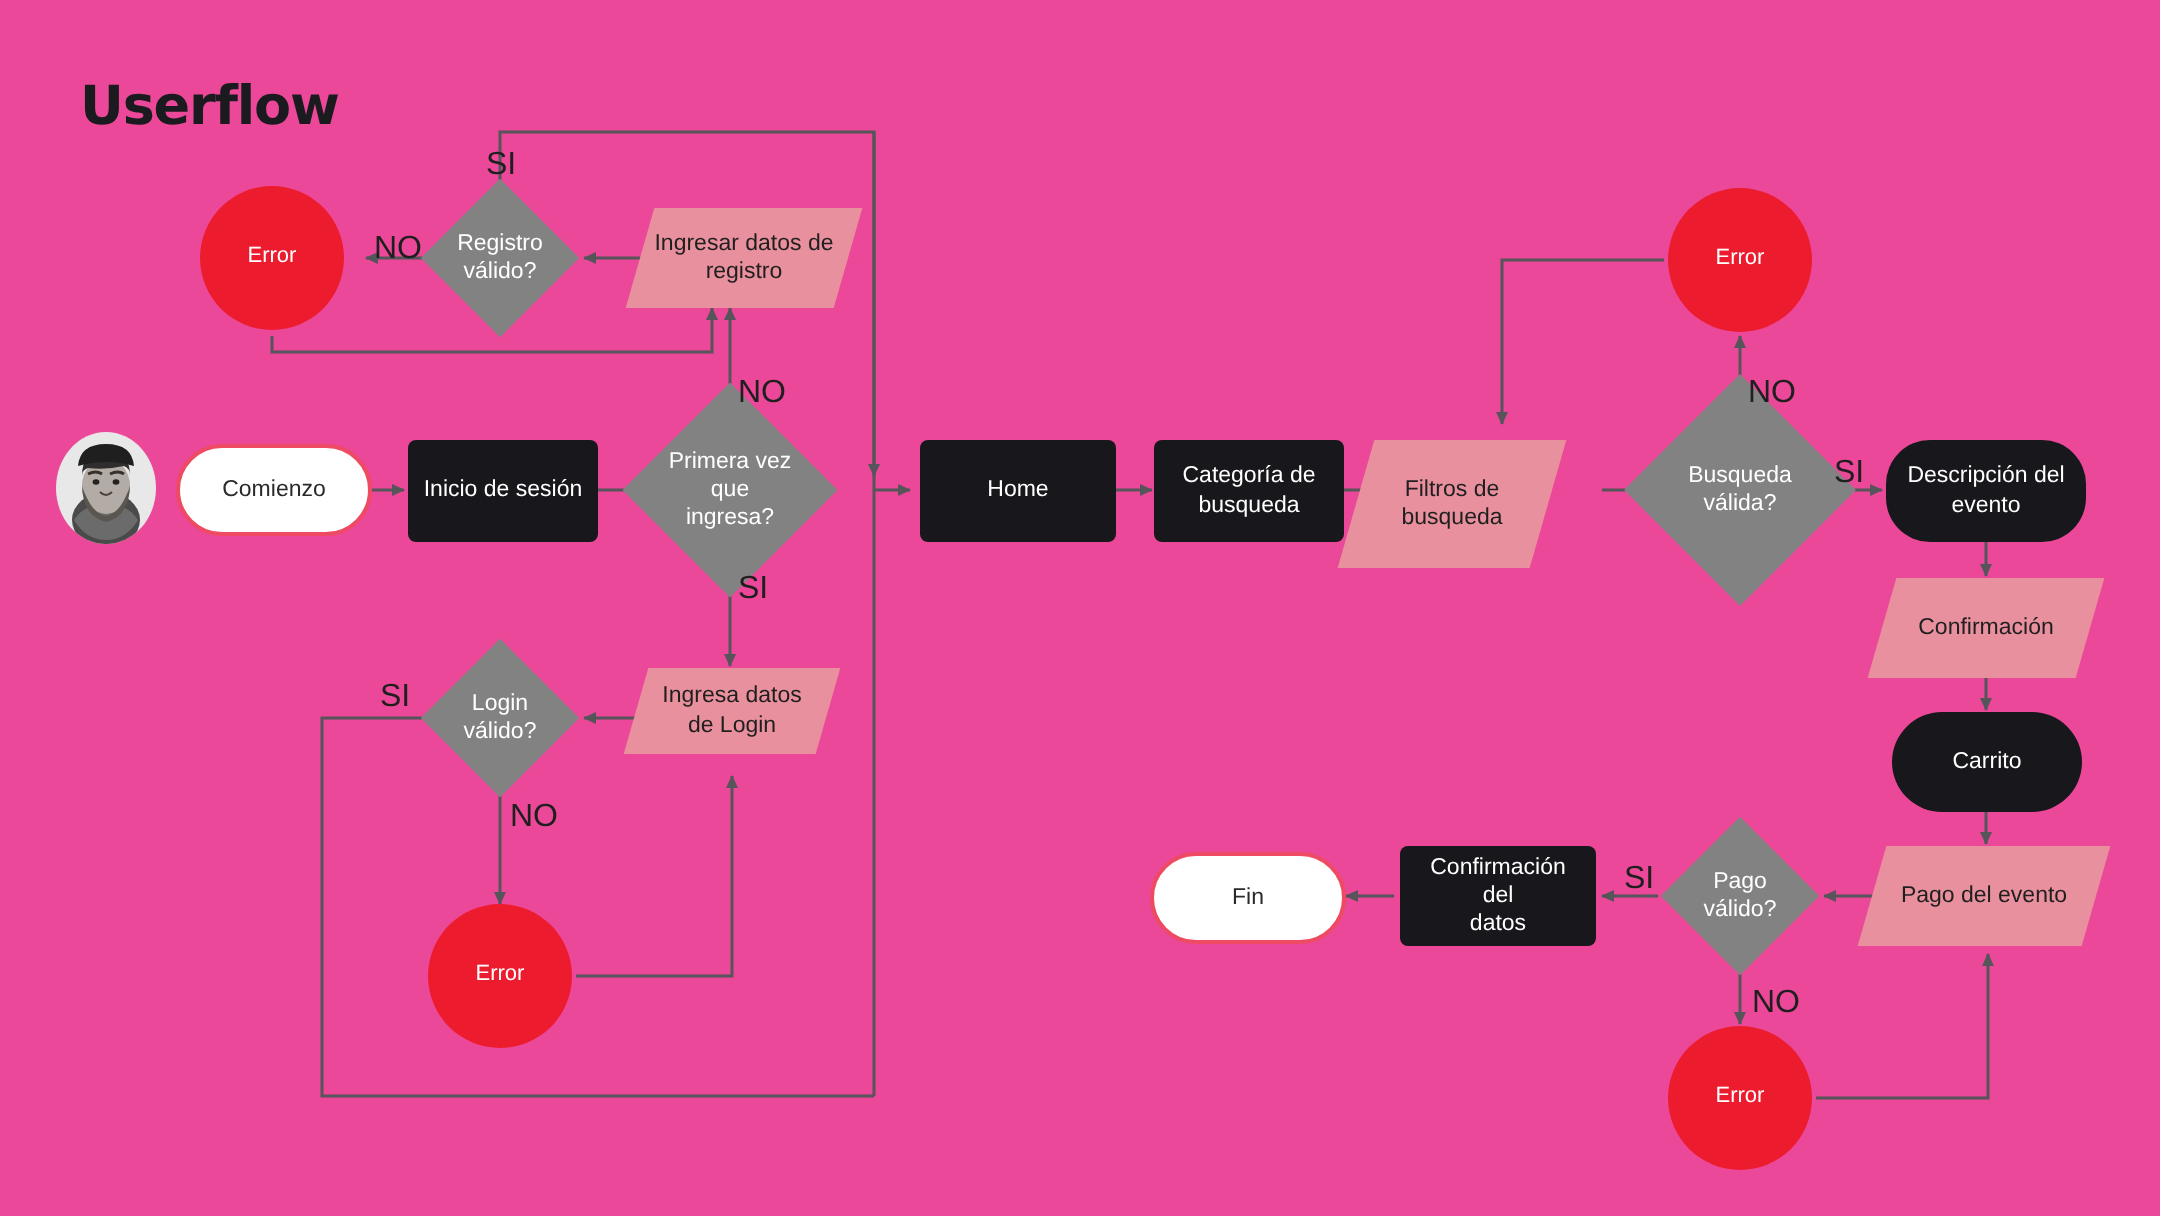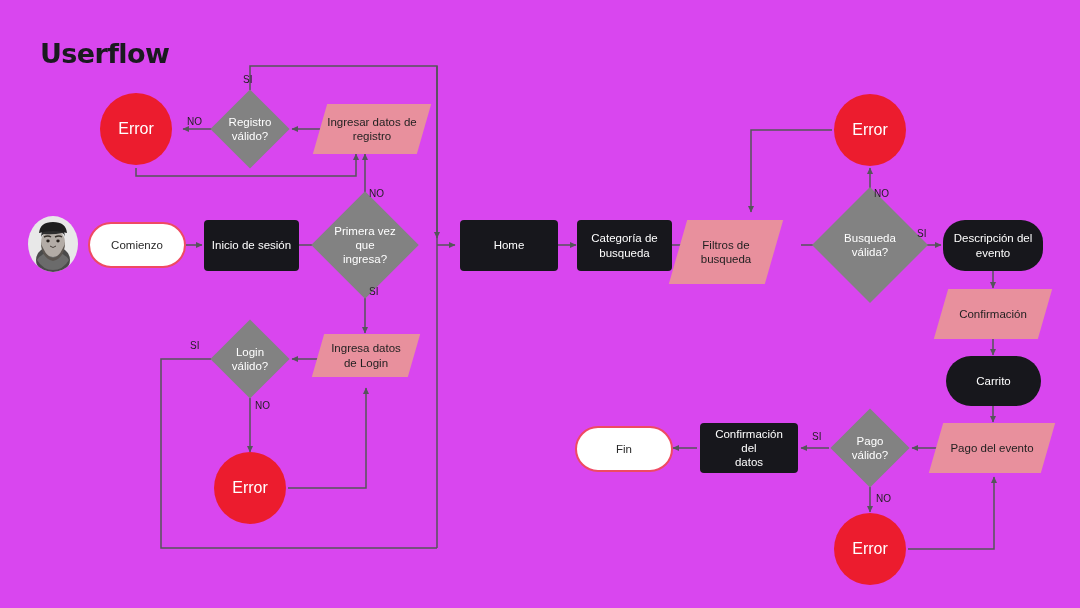--- a/index.html
+++ b/index.html
@@ -8,21 +8,21 @@
     padding: 0;
     background: #e8e8e8;
   }
   body {
     font-family: "Liberation Sans", sans-serif;
   }
   #canvas {
     position: relative;
     width: 1080px;
     height: 608px;
-    background: #d946ef;
+    background: #ec4899;
     overflow: hidden;
   }
   #edges {
     position: absolute;
     left: 0;
     top: 0;
     width: 1080px;
     height: 608px;
     pointer-events: none;
   }
@@ -79,39 +79,39 @@
     width: 100%; height: 100%;
     background: #828282;
     transform: rotate(45deg);
     z-index: 1;
   }
   
   .n-error {
     background: #ec1c2e;
     color: #ffffff;
     border-radius: 50%;
-    font-size: 16px;
+    font-size: 11px;
   }
   
   .n-io {
     color: #1f1f1f;
     font-size: 11.5px;
     background: transparent;
   }
   .n-io .para {
     position: absolute;
     left: 0; top: 0;
     width: 100%; height: 100%;
     background: #e8909d;
     transform: skewX(-16deg);
     z-index: 1;
   }
   .edgelabel {
     position: absolute;
-    font-size: 10px;
+    font-size: 16px;
     color: #1f1f1f;
     z-index: 4;
     white-space: nowrap;
   }
   .avatar {
     position: absolute;
     border-radius: 50%;
     overflow: hidden;
     z-index: 3;
   }

